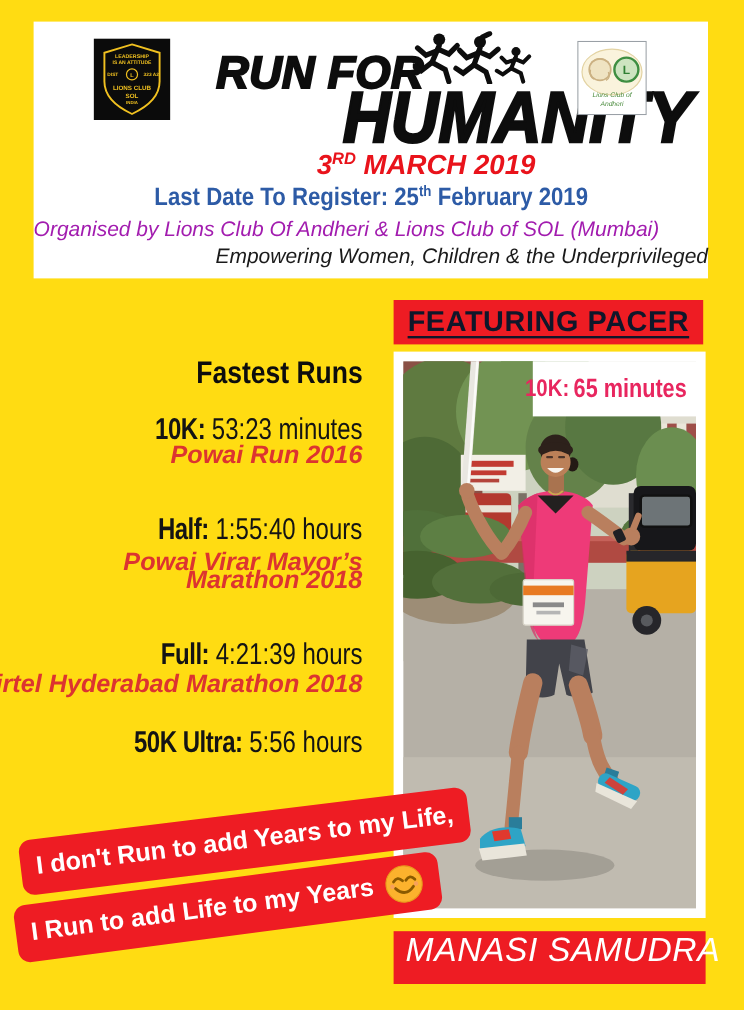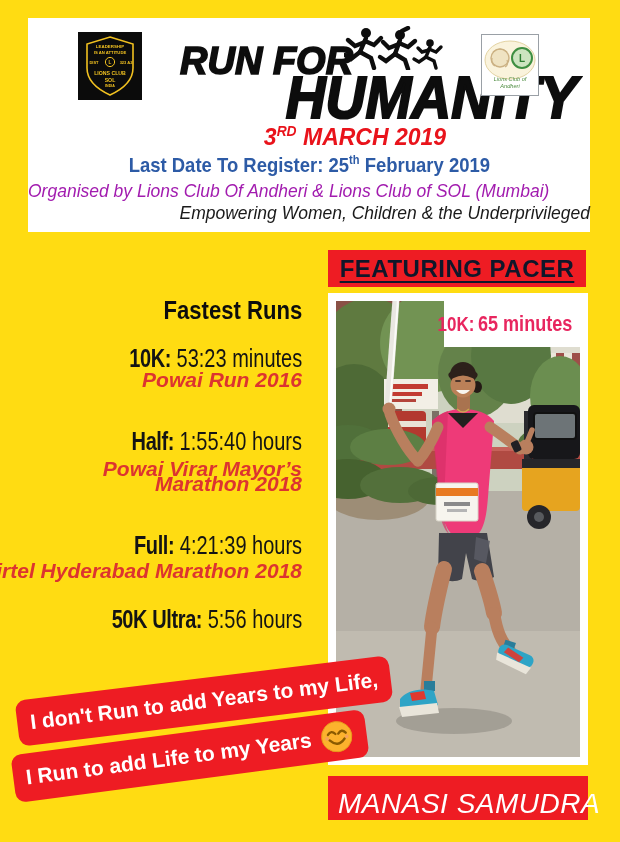--- a/index.html
+++ b/index.html
@@ -57,21 +57,21 @@
   .t3{top:605px;} .e3a{top:634px;}
 
   
   .quote-banner{position:absolute;background:#EE1C23;border-radius:10px;display:flex;align-items:center;
         justify-content:center;gap:9px;z-index:3;color:#fff;font-weight:700;white-space:nowrap;}
   .qb1{left:16px;top:678px;width:376px;height:46px;transform:rotate(-7deg);font-size:21px;}
   .qb2{left:12px;top:732px;width:356px;height:48px;transform:rotate(-7.5deg);font-size:21px;}
 
   
   .name-bar{position:absolute;left:328px;top:776px;width:260px;height:44px;background:#EE1C23;z-index:2;
-        display:flex;align-items:flex-end;padding-left:10px;box-sizing:border-box;}
+        display:flex;align-items:flex-start;padding-left:10px;box-sizing:border-box;}
   .name-bar span{color:#fff;font-size:28px;font-style:italic;font-weight:400;letter-spacing:.5px;white-space:nowrap;}
 </style>
 </head>
 <body>
 
 <div class="poster">
 
   <div class="header-card">
 
     <svg class="logo-left" viewBox="0 0 64 68">

